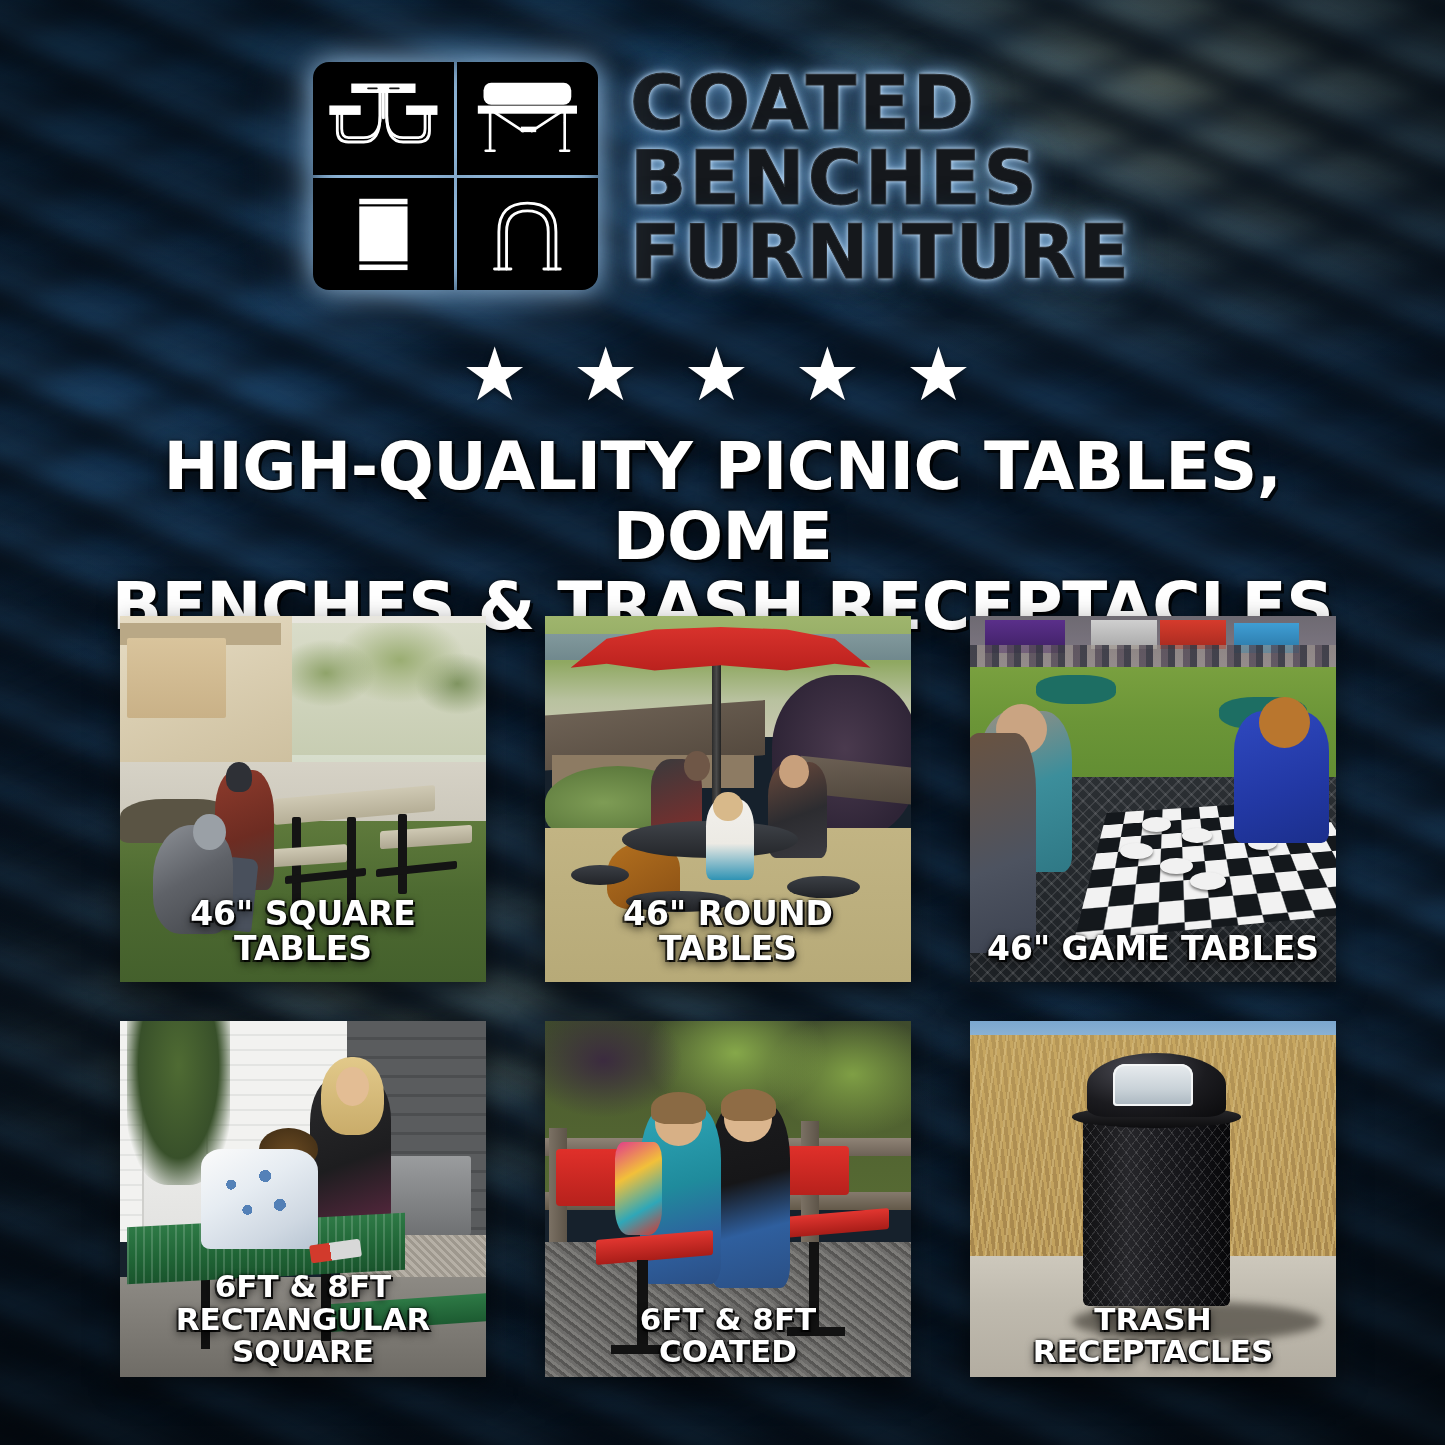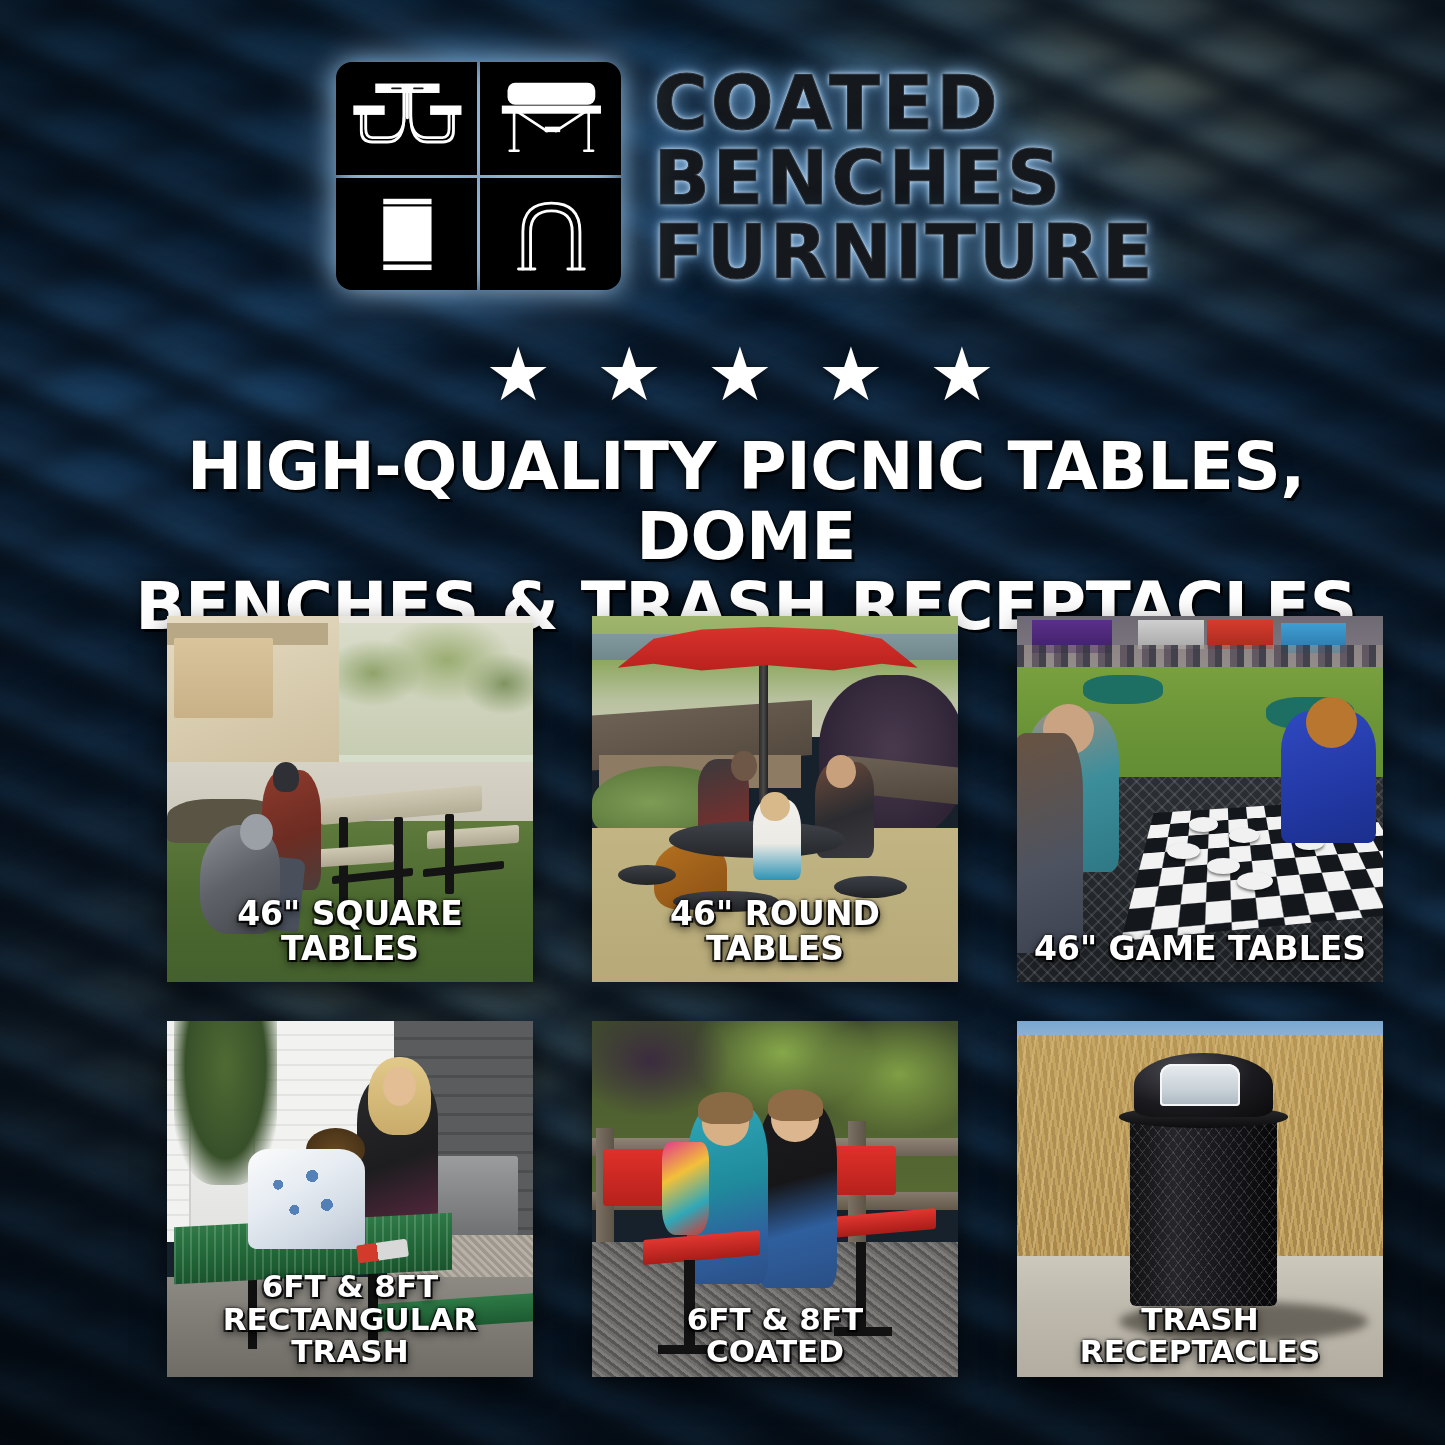--- a/index.html
+++ b/index.html
@@ -12,21 +12,20 @@
     background: #0b1c2c;
     font-family: "Liberation Sans", sans-serif;
   }
 
   #poster {
     position: relative;
     width: 1445px;
     height: 1445px;
     overflow: hidden;
     background: #0d2135;
-    padding-left: 47px;
   }
 
   
   .bg-layer { position: absolute; inset: -60px; }
 
   .bg-base {
     background:
       radial-gradient(ellipse 700px 430px at 78% 9%,  rgba(150,152,120,0.50) 0%, rgba(120,124,96,0.20) 45%, rgba(0,0,0,0) 72%),
       radial-gradient(ellipse 560px 330px at 12% 30%, rgba(32,80,126,0.55) 0%, rgba(12,40,66,0.15) 60%, rgba(0,0,0,0) 80%),
       radial-gradient(ellipse 820px 400px at 30% 70%, rgba(124,128,96,0.38) 0%, rgba(60,68,56,0.12) 55%, rgba(0,0,0,0) 78%),
@@ -556,21 +555,21 @@
           <div class="obj  t4-leg" style="top:70%;left:22%;width:2.6%;height:22%;"></div>
           <div class="obj  t4-leg" style="top:70%;left:55%;width:2.6%;height:20%;"></div>
           <div class="obj  t4-table"></div>
           <div class="obj  t4-tslat"></div>
           <div class="obj  t4-bag"></div>
           <div class="obj  t4-bagdots"></div>
           <div class="obj  t4-tool"></div>
         </div>
         <div class="caption two-line">
           <span>6FT &amp; 8FT</span>
-          <span class="l2">RECTANGULAR TRASH</span>
+          <span class="l2">RECTANGULAR SQUARE</span>
         </div>
       </div>
 
       <div class="tile">
         <div class="scene">
           <div class="band t5-foliage"></div>
           <div class="obj  t5-fence1"></div>
           <div class="obj  t5-fence2"></div>
           <div class="obj  t5-post" style="top:30%;left:1%;width:5%;height:38%;"></div>
           <div class="obj  t5-post" style="top:28%;left:70%;width:5%;height:40%;"></div>

